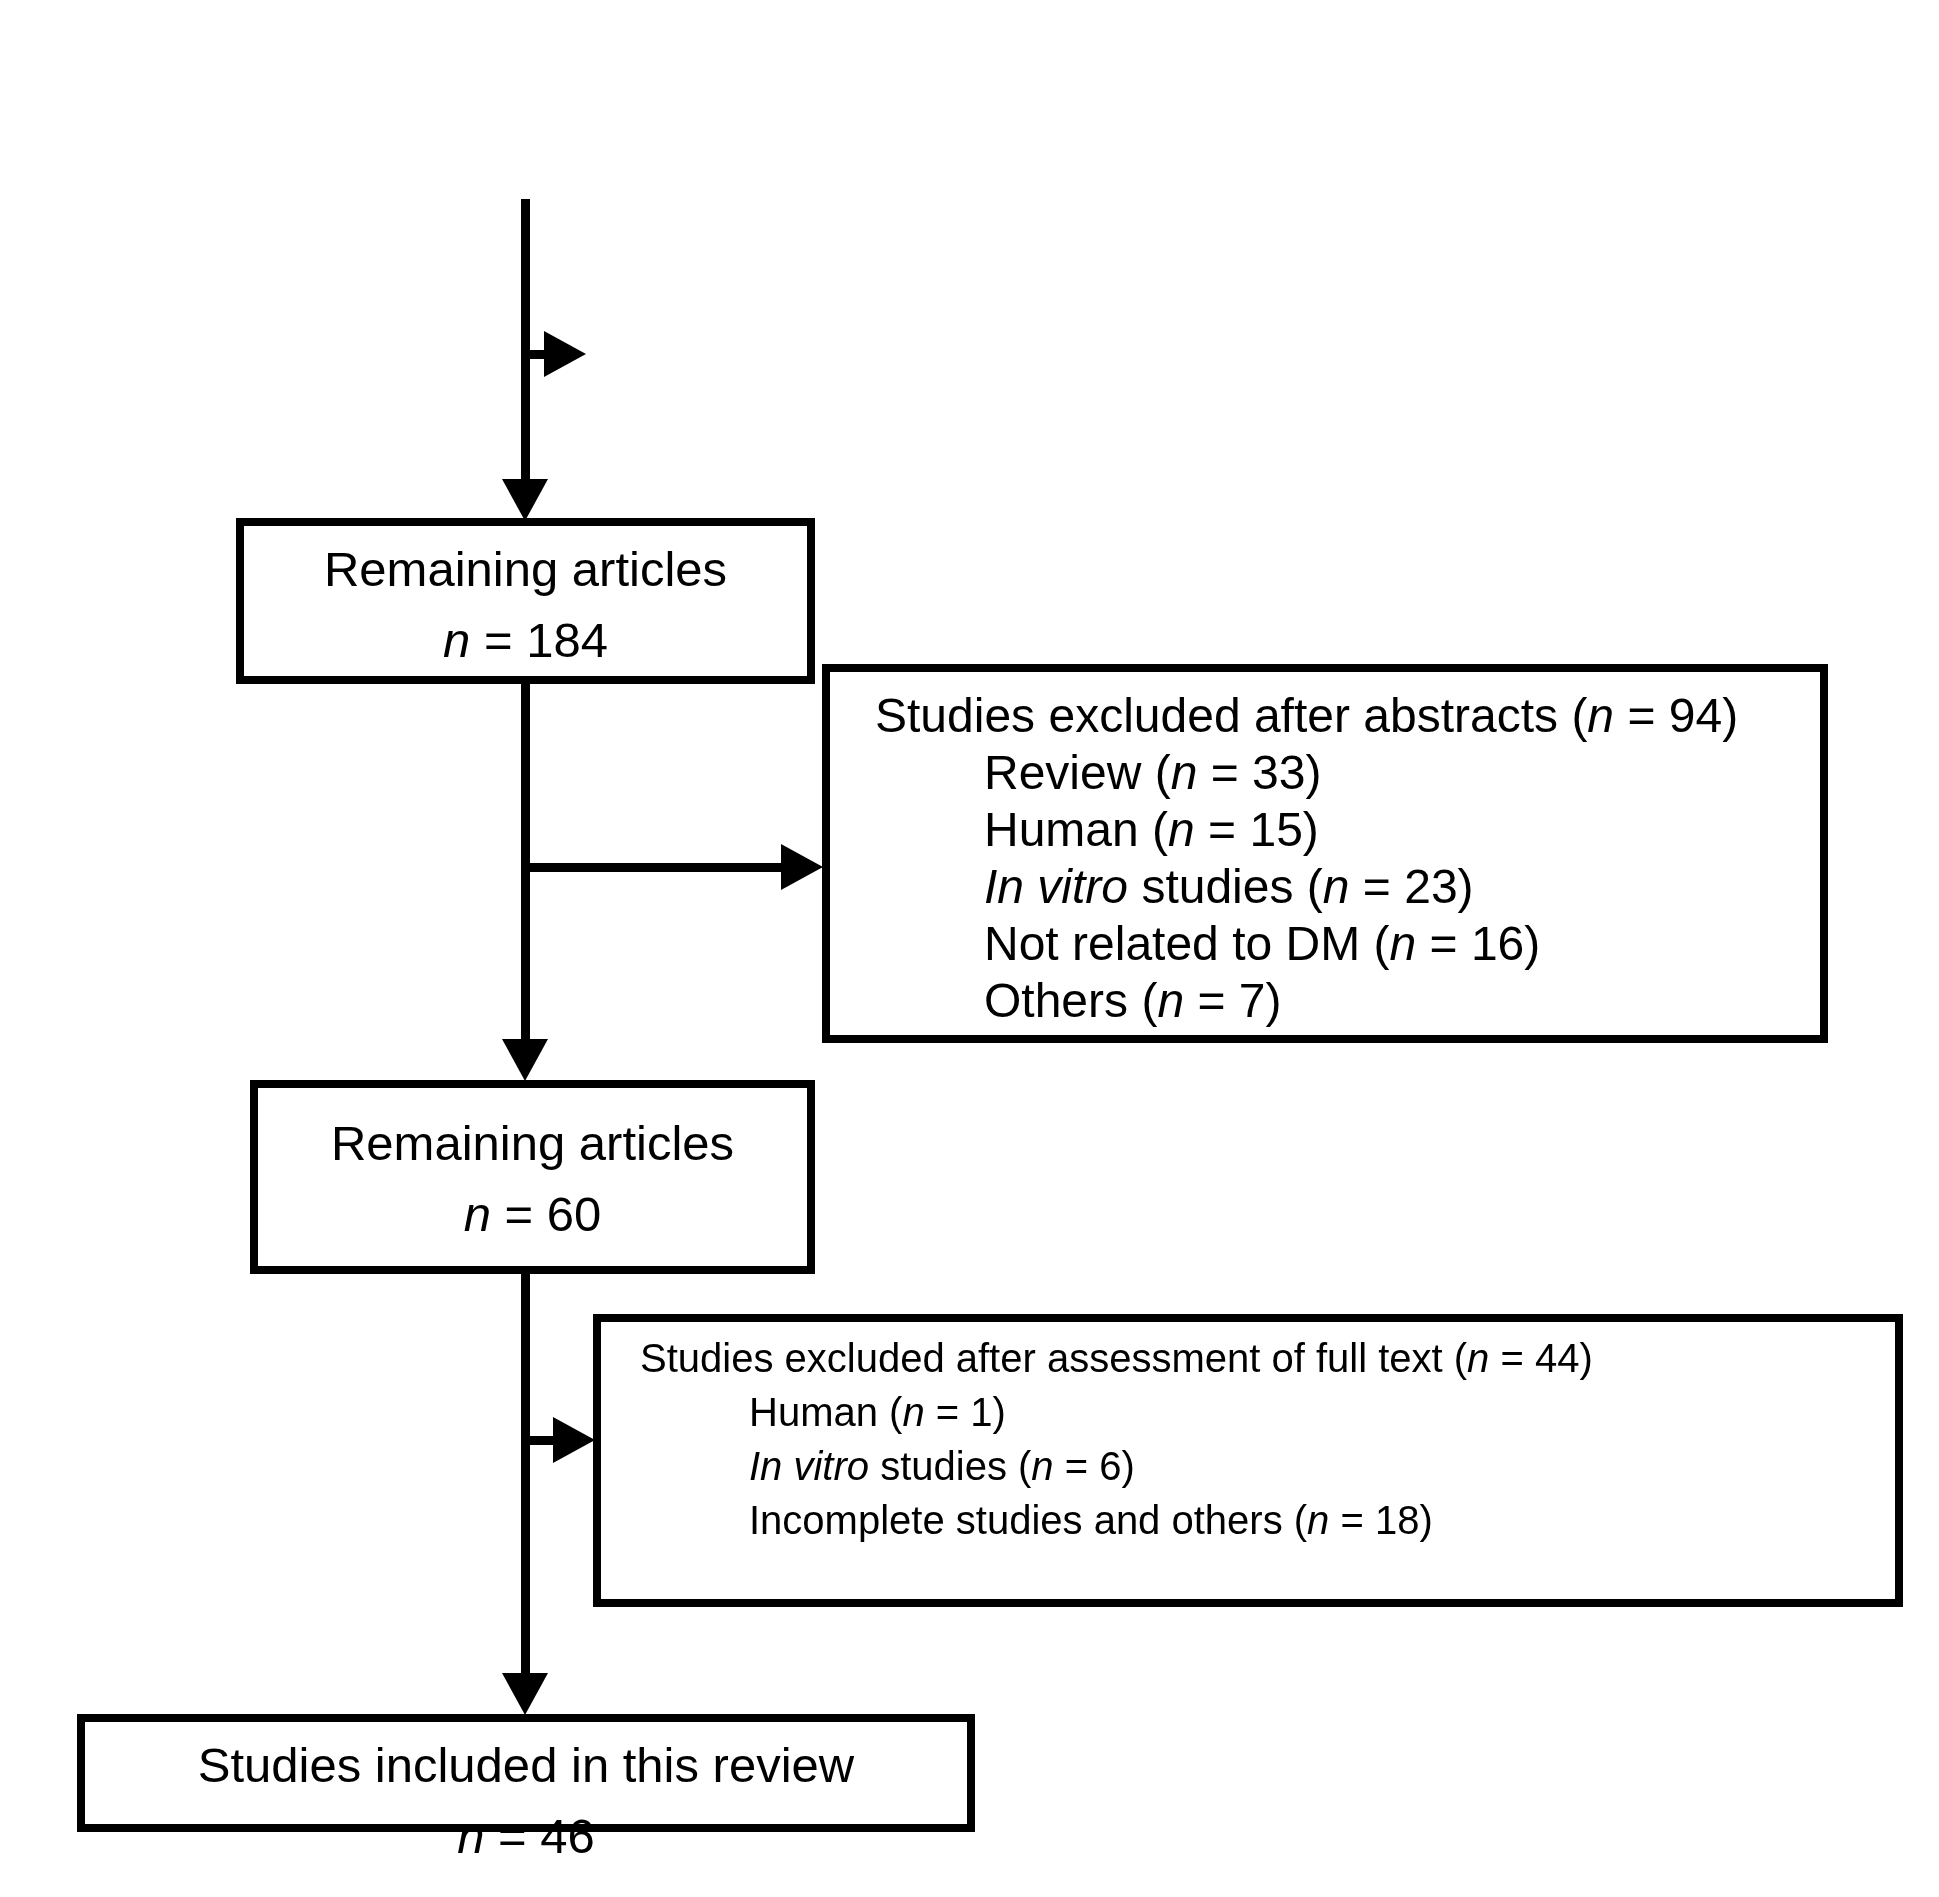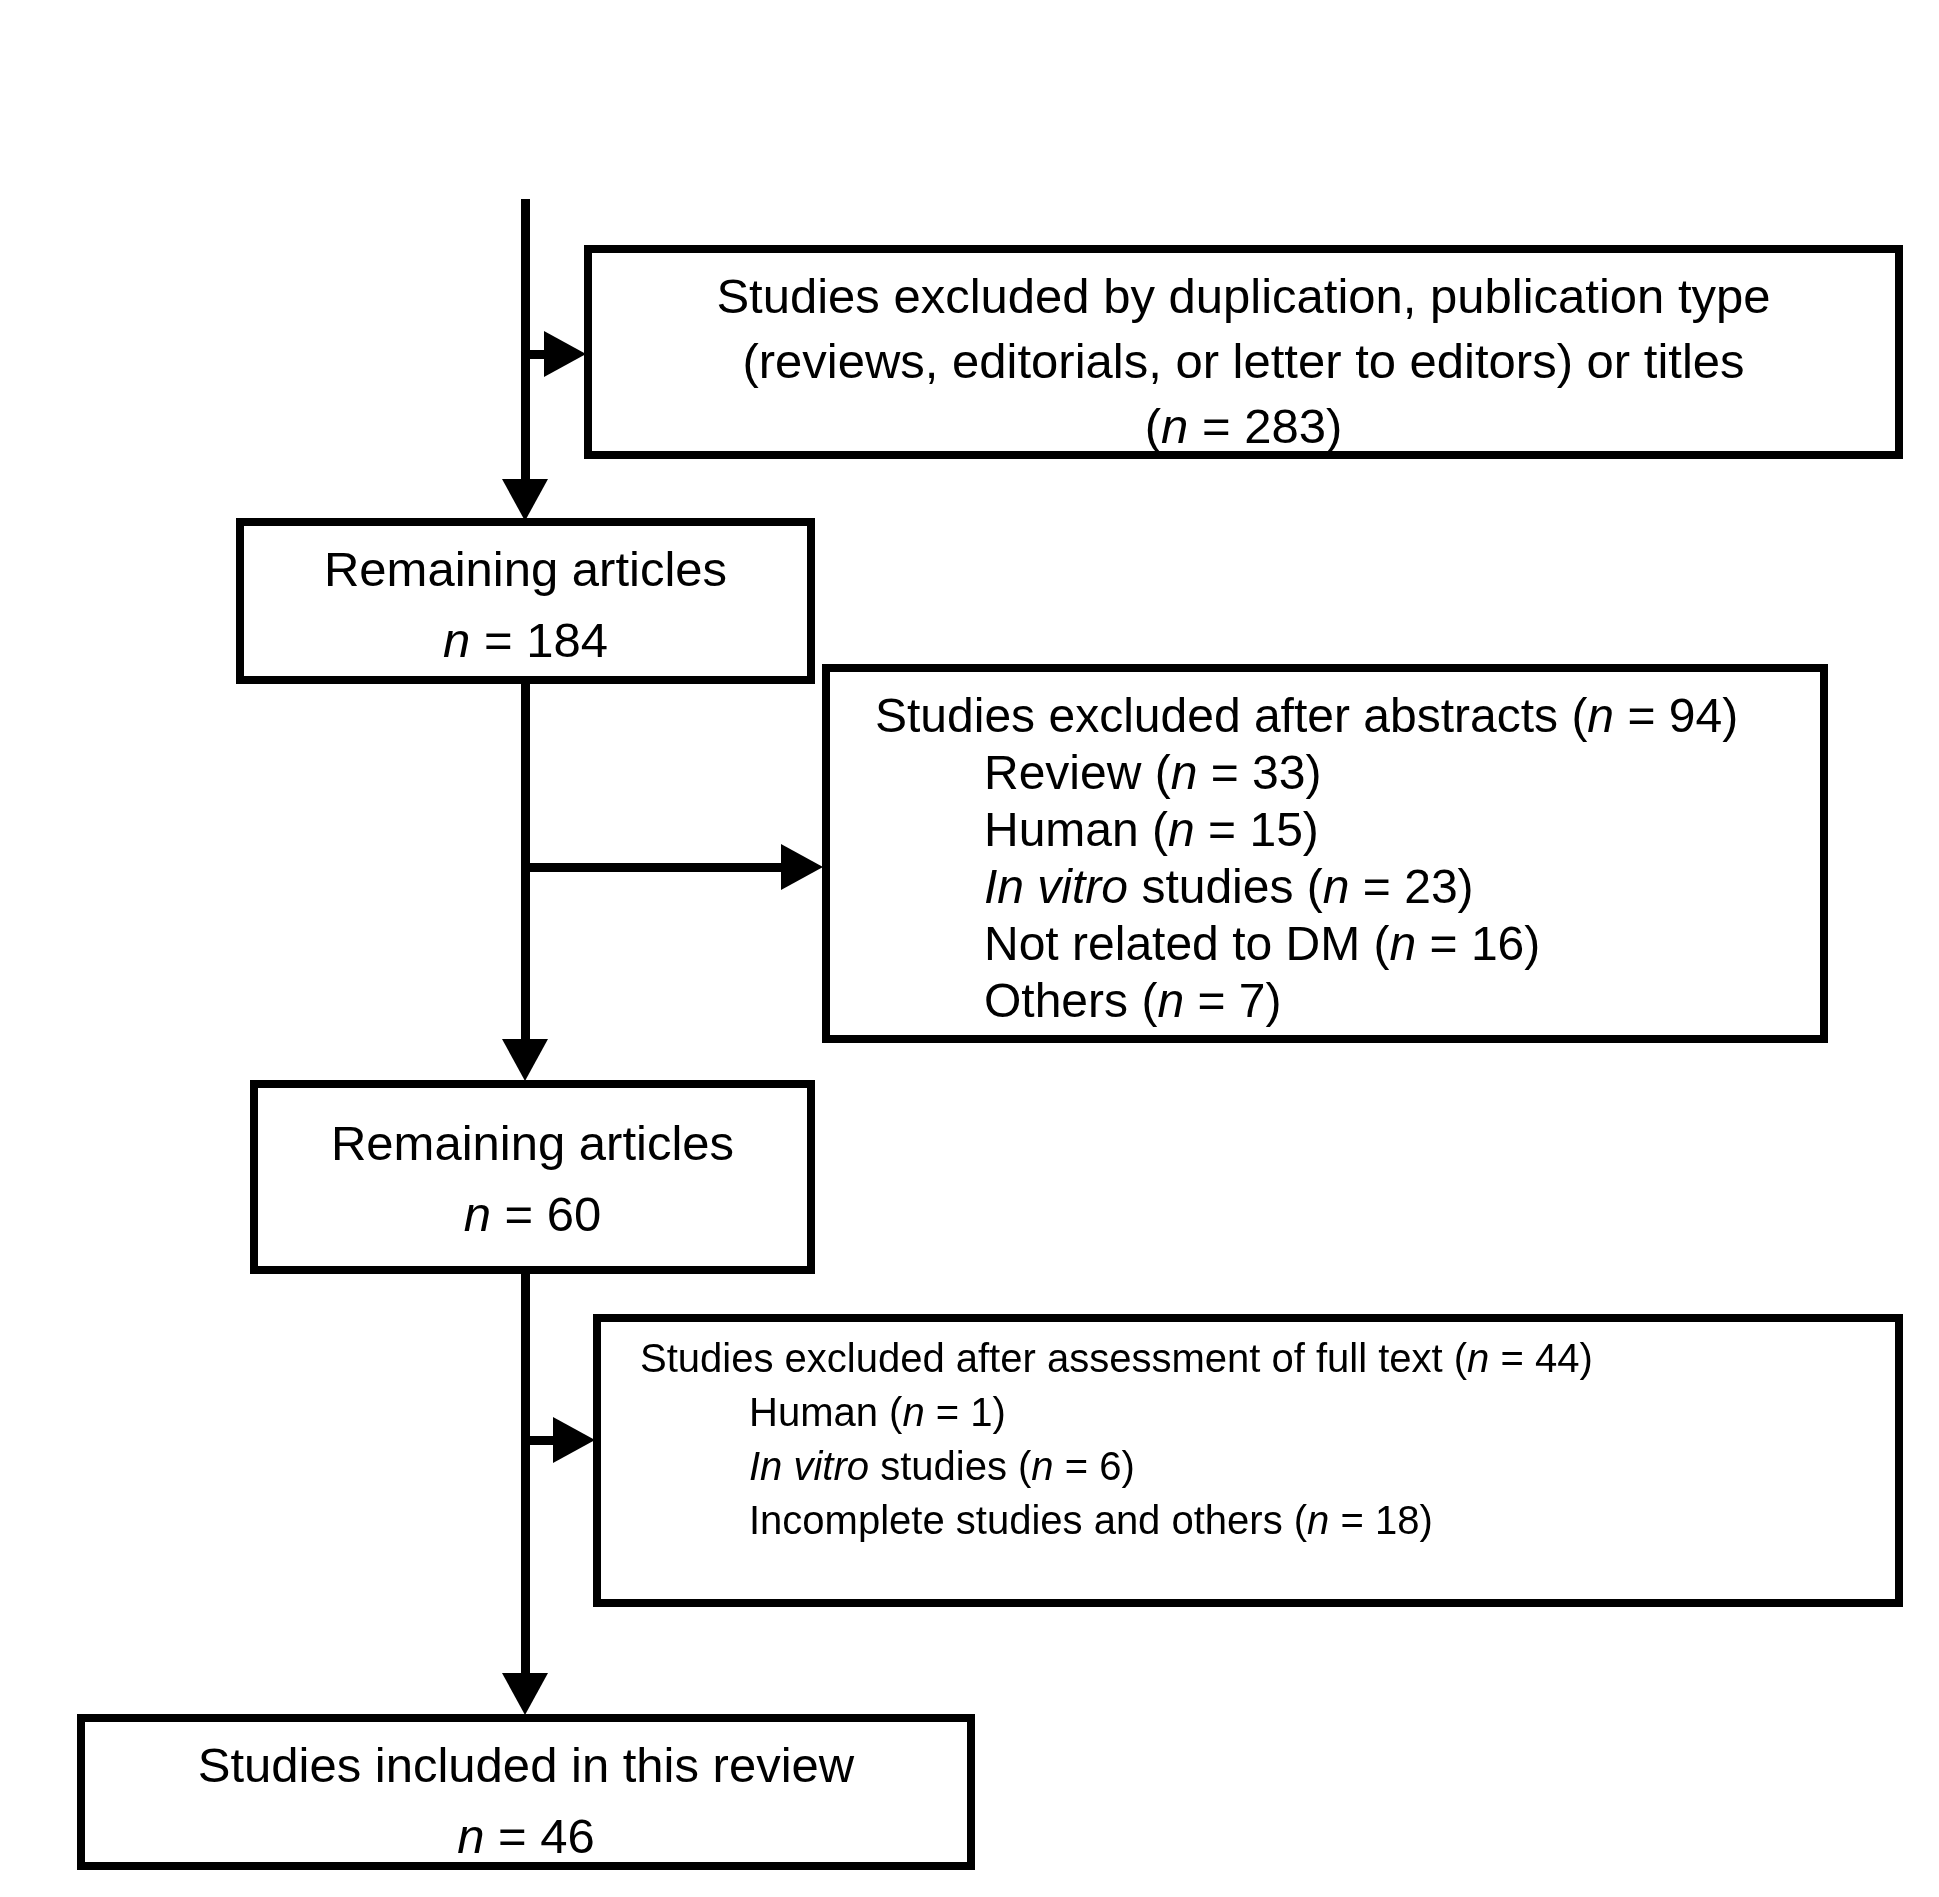--- a/index.html
+++ b/index.html
@@ -24,21 +24,21 @@
   .gap { display: inline-block; width: 116px; }
   .ln { white-space: nowrap; }
 
   
   .b-search   { left: 11.6px;   top: 37px;   width: 1545px; height: 163px; padding-top: 9.2px; }
   .b-dup      { left: 584px;  top: 245px;  width: 1319px; height: 214px; padding-top: 10.8px; line-height: 65px; }
   .b-rem184   { left: 236px;  top: 518px;  width: 579px;  height: 166px; padding-top: 7.7px; line-height: 71px; }
   .b-abs      { left: 822px; top: 664px;  width: 1006px; height: 379px; padding-top: 15.4px; font-size: 48px; line-height: 57px; text-align: left; }
   .b-rem90    { left: 250px;  top: 1080px; width: 565px;  height: 194px; padding-top: 20px; line-height: 71px; }
   .b-full     { left: 593px;  top: 1314px; width: 1310px; height: 293px; padding-top: 9.2px; font-size: 40px; line-height: 54px; text-align: left; }
-  .b-incl     { left: 77px;  top: 1714px; width: 898px; height: 156px; padding-top: 7.7px; line-height: 71px; }
+  .b-incl     { left: 77px;  top: 1714px; width: 898px; height: 118px; padding-top: 7.7px; line-height: 71px; }
 
   .b-abs .title  { padding-left: 45px; }
   .b-abs .item   { padding-left: 154px; }
   .b-full .title { padding-left: 39px; }
   .b-full .item  { padding-left: 148px; }
 
   
   .shaft { position: absolute; background: #000000; }
   .v1 { left: 521px; top: 199px;  width: 8.5px; height: 287px; }
   .v2 { left: 521px; top: 682px;  width: 8.5px; height: 359px; }
@@ -69,25 +69,20 @@
 <body>
 
 <div class="canvas">
 
 
   <div class="shaft v1"></div>
   <div class="tri tri-down td1"></div>
   <div class="shaft h1"></div>
   <div class="tri tri-right tr1"></div>
 
-  <div class="box center b-dup">
-    <div class="ln"><span>Studies excluded by duplication, publication type</span></div>
-    <div class="ln"><span>(reviews, editorials, or letter to editors) or titles</span></div>
-    <div class="ln"><span>(</span><span class="it">n</span><span> = 283)</span></div>
-  </div>
 
   <div class="box center b-rem184">
     <div class="ln"><span>Remaining articles</span></div>
     <div class="ln"><span class="it">n</span><span> = 184</span></div>
   </div>
 
   <div class="shaft v2"></div>
   <div class="tri tri-down td2"></div>
   <div class="shaft h2"></div>
   <div class="tri tri-right tr2"></div>

